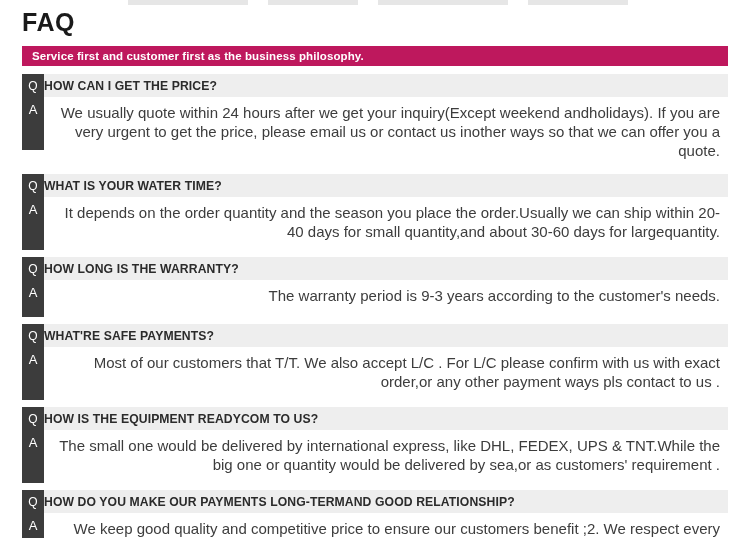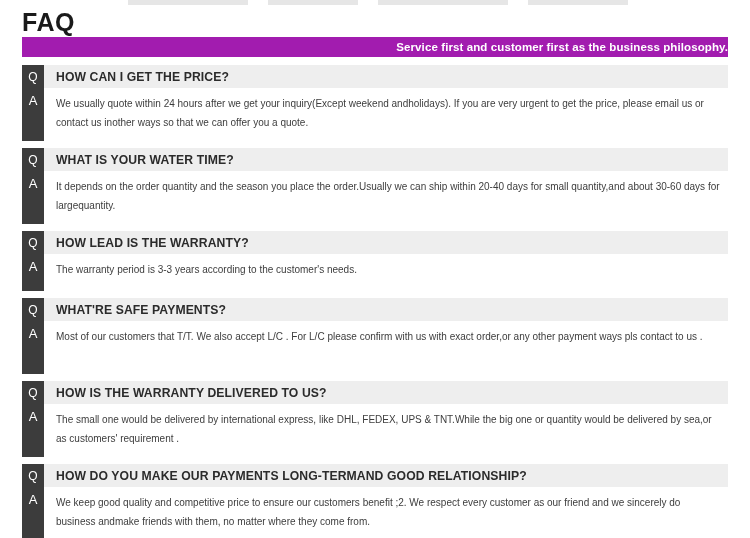--- a/index.html
+++ b/index.html
@@ -50,29 +50,29 @@
     color: #1a1a1a;
     font-family: "Liberation Sans", sans-serif;
   }
   .subtitle {
     margin: 6px 0 0 0;
     font-size: 14.5px;
     color: #333333;
     letter-spacing: 0.1px;
   }
   .banner {
-    background: #a21caf;
+    margin-top: 9px;
+    background: #be185d;
     height: 20px;
     line-height: 20px;
     padding-left: 10px;
     font-size: 11.5px;
     font-weight: bold;
     color: #ffffff;
     letter-spacing: 0.1px;
-    text-align: right;
   }
   .qa-list {
     margin-top: 8px;
   }
   .q-row {
     display: flex;
     align-items: stretch;
     background: #eeeeee;
     height: 23px;
     margin-bottom: 0;
@@ -85,43 +85,44 @@
     font-size: 12px;
     display: flex;
     align-items: center;
     justify-content: center;
     font-family: "Liberation Sans", sans-serif;
   }
   .q-text {
     flex: 1;
     display: flex;
     align-items: center;
-    padding-left: 12px;
+    padding-left: 0;
     font-size: 12.2px;
     font-weight: bold;
     color: #2b2b2b;
     letter-spacing: 0.1px;
   }
   .a-row {
     display: flex;
     align-items: stretch;
     background: #ffffff;
     margin-bottom: 7px;
   }
   .a-row .badge {
     align-items: flex-start;
     padding-top: 5px;
     font-size: 13px;
   }
   .a-text {
     flex: 1;
     padding: 6px 8px 7px 12px;
-    font-size: 10px;
+    font-size: 15px;
     line-height: 19px;
     color: #3d3d3d;
+    text-align: right;
   }
   .a-row.h1 .badge { height: 32px; }
   .a-row.h2 .badge { height: 48px; }
   .a-row.h3 .badge { height: 66px; }
 </style>
 </head>
 <body>
 
 <div class="page">
 
@@ -150,39 +151,39 @@
       <div class="badge">Q</div>
       <div class="q-text">WHAT IS YOUR WATER TIME?</div>
     </div>
     <div class="a-row h2">
       <div class="badge">A</div>
       <div class="a-text">It depends on the order quantity and the season you place the order.Usually we can ship within 20-40 days for small quantity,and about 30-60 days for largequantity.</div>
     </div>
 
     <div class="q-row">
       <div class="badge">Q</div>
-      <div class="q-text">HOW LEAD IS THE WARRANTY?</div>
+      <div class="q-text">HOW LONG IS THE WARRANTY?</div>
     </div>
     <div class="a-row h1">
       <div class="badge">A</div>
-      <div class="a-text">The warranty period is 3-3 years according to the customer's needs.</div>
+      <div class="a-text">The warranty period is 9-3 years according to the customer's needs.</div>
     </div>
 
     <div class="q-row">
       <div class="badge">Q</div>
       <div class="q-text">WHAT'RE SAFE PAYMENTS?</div>
     </div>
     <div class="a-row h2">
       <div class="badge">A</div>
       <div class="a-text">Most of our customers that T/T. We also accept L/C . For L/C please confirm with us with exact order,or any other payment ways pls contact to us .</div>
     </div>
 
     <div class="q-row">
       <div class="badge">Q</div>
-      <div class="q-text">HOW IS THE WARRANTY DELIVERED TO US?</div>
+      <div class="q-text">HOW IS THE EQUIPMENT READYCOM TO US?</div>
     </div>
     <div class="a-row h2">
       <div class="badge">A</div>
       <div class="a-text">The small one would be delivered by international express, like DHL, FEDEX, UPS &amp; TNT.While the big one or quantity would be delivered by sea,or as customers' requirement .</div>
     </div>
 
     <div class="q-row">
       <div class="badge">Q</div>
       <div class="q-text">HOW DO YOU MAKE OUR PAYMENTS LONG-TERMAND GOOD RELATIONSHIP?</div>
     </div>

